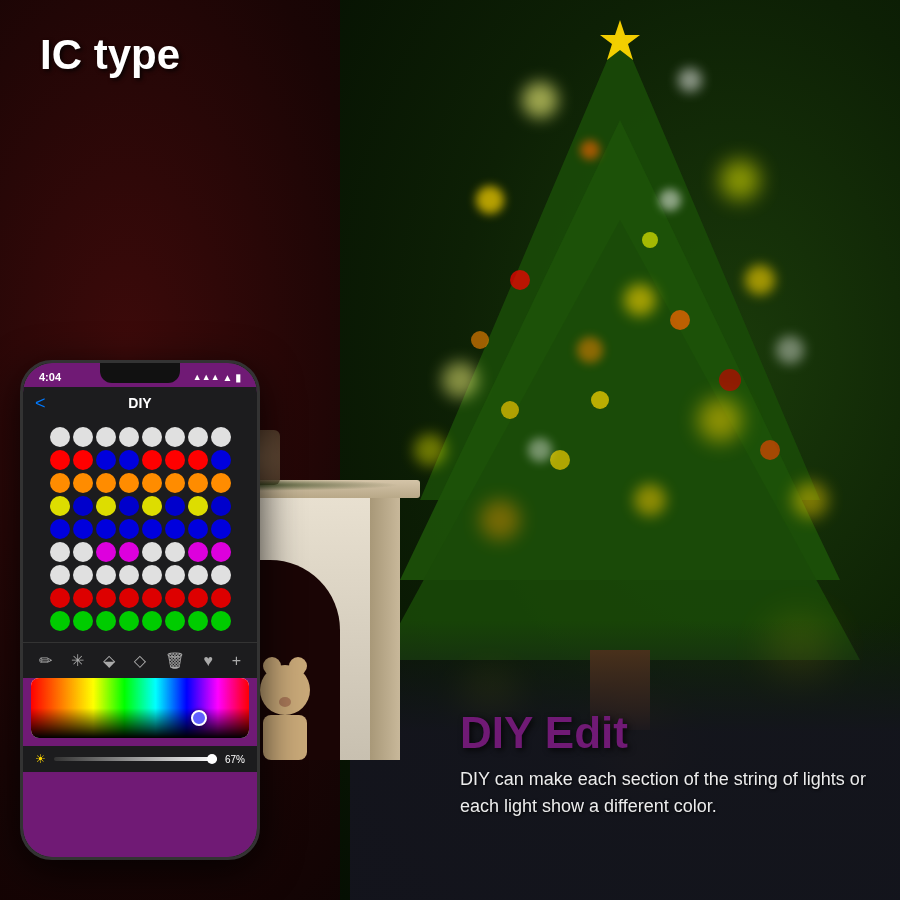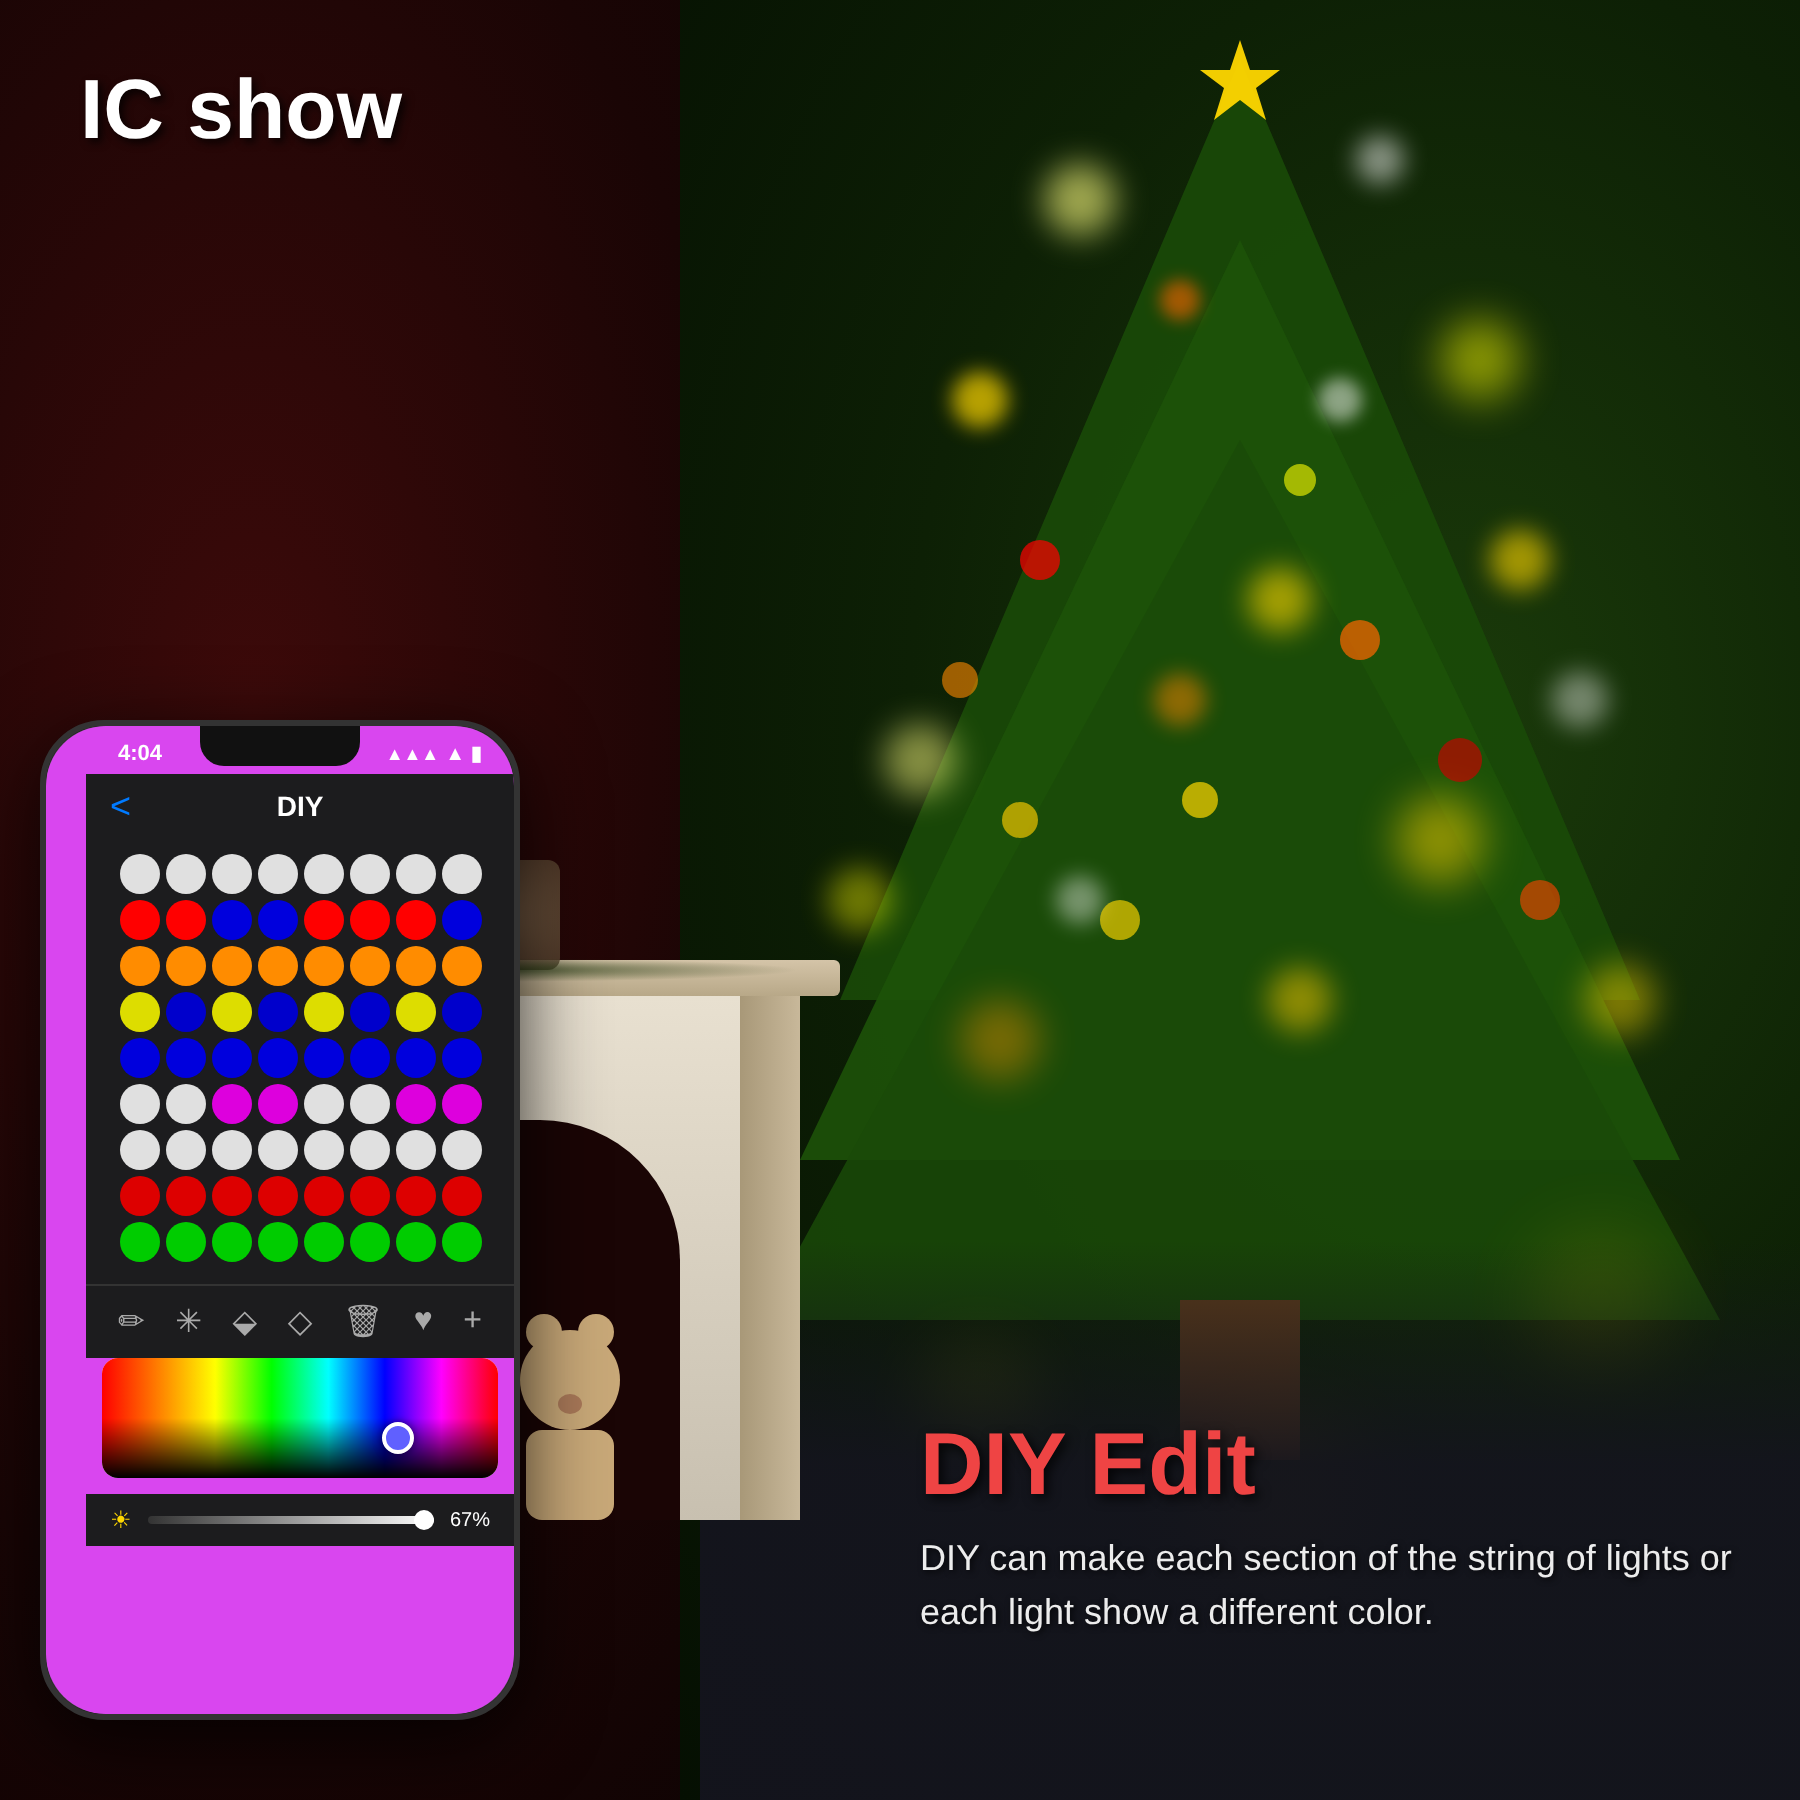--- a/index.html
+++ b/index.html
@@ -69,24 +69,23 @@
       background: #111;
       border-radius: 32px;
       border: 3px solid #333;
       overflow: hidden;
       position: relative;
       box-shadow: 0 10px 40px rgba(0,0,0,0.8), inset 0 0 0 1px #444;
     }
     .phone-screen {
       position: absolute;
       top: 0; left: 0; right: 0; bottom: 0;
-      background: #d946ef;
+      background: #701a75;
       border-radius: 30px;
       overflow: hidden;
-      padding-left: 20px;
     }
     
     .status-bar {
       display: flex;
       justify-content: space-between;
       align-items: center;
       padding: 8px 16px 4px;
       color: white;
       font-size: 11px;
       font-weight: 600;
@@ -213,21 +212,21 @@
     .diy-text {
       position: absolute;
       bottom: 80px; right: 20px;
       width: 420px;
       z-index: 10;
       text-align: left;
     }
     .diy-title {
       font-size: 44px;
       font-weight: bold;
-      color: #ef4444;
+      color: #701a75;
       text-shadow: 2px 2px 6px rgba(0,0,0,0.8);
       margin-bottom: 8px;
     }
     .diy-desc {
       font-size: 18px;
       color: rgba(255,255,255,0.92);
       line-height: 1.5;
       text-shadow: 1px 1px 3px rgba(0,0,0,0.8);
     }
   </style>
@@ -305,21 +304,21 @@
       <div style="width:18px;height:18px;background:#c8a878;border-radius:50%;position:absolute;top:-8px;right:3px;"></div>
       <div style="width:12px;height:10px;background:#a87858;border-radius:50%;position:absolute;bottom:8px;left:50%;transform:translateX(-50%);"></div>
     </div>
     <div style="width:44px;height:45px;background:#c8a878;border-radius:8px;margin:0 auto;"></div>
   </div>
 
   <div class="bottom-overlay"></div>
 </div>
 
 <div class="ic-type-text">
-  <div class="line1">IC show</div>
+  <div class="line1">IC type</div>
 </div>
 
 <div class="phone-container">
   <div class="phone-body">
     <div class="notch"></div>
     <div class="phone-screen">
 
       <div class="status-bar">
         <span>4:04</span>
         <div class="status-icons">

